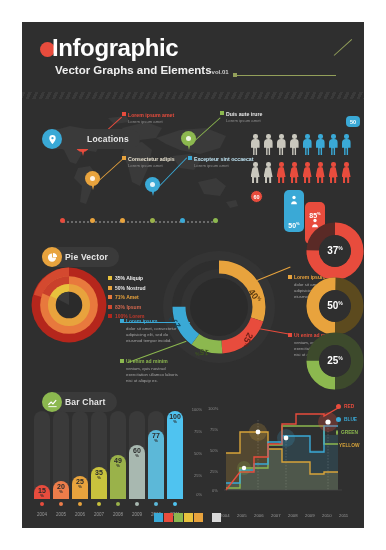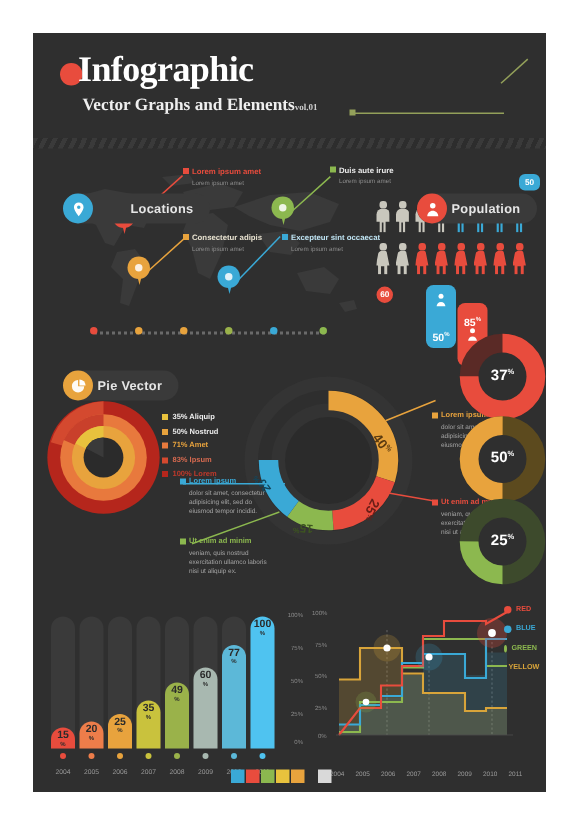--- a/index.html
+++ b/index.html
@@ -10,21 +10,21 @@
     position:absolute; left:22px; top:22px; width:342px; height:506px;
     background:#2f2f2f; overflow:hidden;
   }
   .torn-l,.torn-r,.torn-t,.torn-b{position:absolute;background:#fff;}
   .torn-l{left:0;top:0;width:22px;height:550px;}
   .torn-r{right:0;top:0;width:22px;height:550px;}
   .torn-t{left:0;top:0;width:386px;height:22px;}
   .torn-b{left:0;bottom:0;width:386px;height:22px;}
 
   
-  .hdr { position:absolute; left:0; top:0; width:342px; height:70px;font-family:Liberation Serif, serif; }
+  .hdr { position:absolute; left:0; top:0; width:342px; height:70px; }
   .logo-dot{position:absolute;left:18px;top:20px;width:15px;height:15px;border-radius:50%;background:#e84c3d;}
   .title{position:absolute;left:30px;top:12px;font-size:24px;font-weight:bold;color:#fff;letter-spacing:-0.4px;}
   .subtitle{position:absolute;left:33px;top:42px;font-size:11.5px;color:#efefef;font-weight:bold;}
   .vol{font-size:6px;color:#cfcfcf;vertical-align:baseline;}
   .hdr-line{position:absolute;left:214px;top:53px;width:100px;height:1px;background:#93a05a;}
   .hdr-line2{position:absolute;left:312px;top:33px;width:24px;height:1px;background:#93a05a;transform:rotate(-42deg);transform-origin:left center;}
   .hdr-dot{position:absolute;left:211px;top:51px;width:4px;height:4px;background:#93a05a;}
   .hatch{position:absolute;left:0;top:70px;width:342px;height:7px;
     background:repeating-linear-gradient(115deg,#3a3a3a 0 3px,#2d2d2d 3px 6px);}
 
@@ -271,29 +271,20 @@
 
     <div class="bubble" style="left:96px;top:6px;width:14px;height:11px;background:#3aa9d6;">
       <b>50</b>
     </div>
 
     <div class="bubble" style="left:0px;top:80px;width:13px;height:13px;border-radius:50%;background:#e84c3d;border:1.5px solid #2f2f2f;">
       <b>60</b>
     </div>
   </div>
 
-  <div class="pill" style="left:256px;top:107px;">
-    <div class="badge" style="background:#e84c3d;">
-      <svg viewBox="0 0 24 24" fill="#fff">
-          <circle cx="12" cy="7" r="4"></circle>
-          <path d="M4 22c0-4.4 3.6-8 8-8s8 3.6 8 8z"></path>
-        </svg>
-    </div>
-    <span>Population</span>
-  </div>
 
   <div class="tag" style="left:262px;top:168px;width:20px;height:42px;background:#3aa9d6;">
     <svg viewBox="0 0 24 24" fill="#fff" style="position:absolute;left:5px;top:5px;width:10px;height:10px;">
         <circle cx="12" cy="6" r="4"></circle>
         <path d="M5 22c0-4 3-7 7-7s7 3 7 7z"></path>
       </svg>
     <div class="v"><span>50</span><span class="sup">%</span></div>
   </div>
   <div class="tag" style="left:283px;top:180px;width:20px;height:42px;background:#e84c3d;">
     <svg viewBox="0 0 24 24" fill="#fff" style="position:absolute;left:5px;top:16px;width:10px;height:10px;">
@@ -416,20 +407,29 @@
   <div class="gauge" style="left:284px;top:310px;">
     <svg width="58" height="58" viewBox="0 0 58 58">
       <circle cx="29" cy="29" r="22" fill="none" stroke="#3d4a2c" stroke-width="13"></circle>
       <circle cx="29" cy="29" r="22" fill="none" stroke="#8cb84f" stroke-width="13" stroke-dasharray="34.6 138.2" transform="rotate(90 29 29)"></circle>
     </svg>
     <div class="hole">
         <b><span>25</span><i>%</i></b>
       </div>
   </div>
 
+  <div class="pill" style="left:20px;top:370px;">
+    <div class="badge" style="background:#8cb84f;">
+      <svg viewBox="0 0 24 24" fill="none" stroke="#fff" stroke-width="2.6">
+          <path d="M3 17l6-6 4 4 7-8"></path>
+          <path d="M3 21h18" stroke-width="2"></path>
+        </svg>
+    </div>
+    <span>Bar Chart</span>
+  </div>
 
   <div class="barblk">
 
     <div class="track" style="left:4px;height:88px;"></div>
     <div class="track" style="left:23px;height:88px;"></div>
     <div class="track" style="left:42px;height:88px;"></div>
     <div class="track" style="left:61px;height:88px;"></div>
     <div class="track" style="left:80px;height:88px;"></div>
     <div class="track" style="left:99px;height:88px;"></div>
     <div class="track" style="left:118px;height:88px;"></div>

